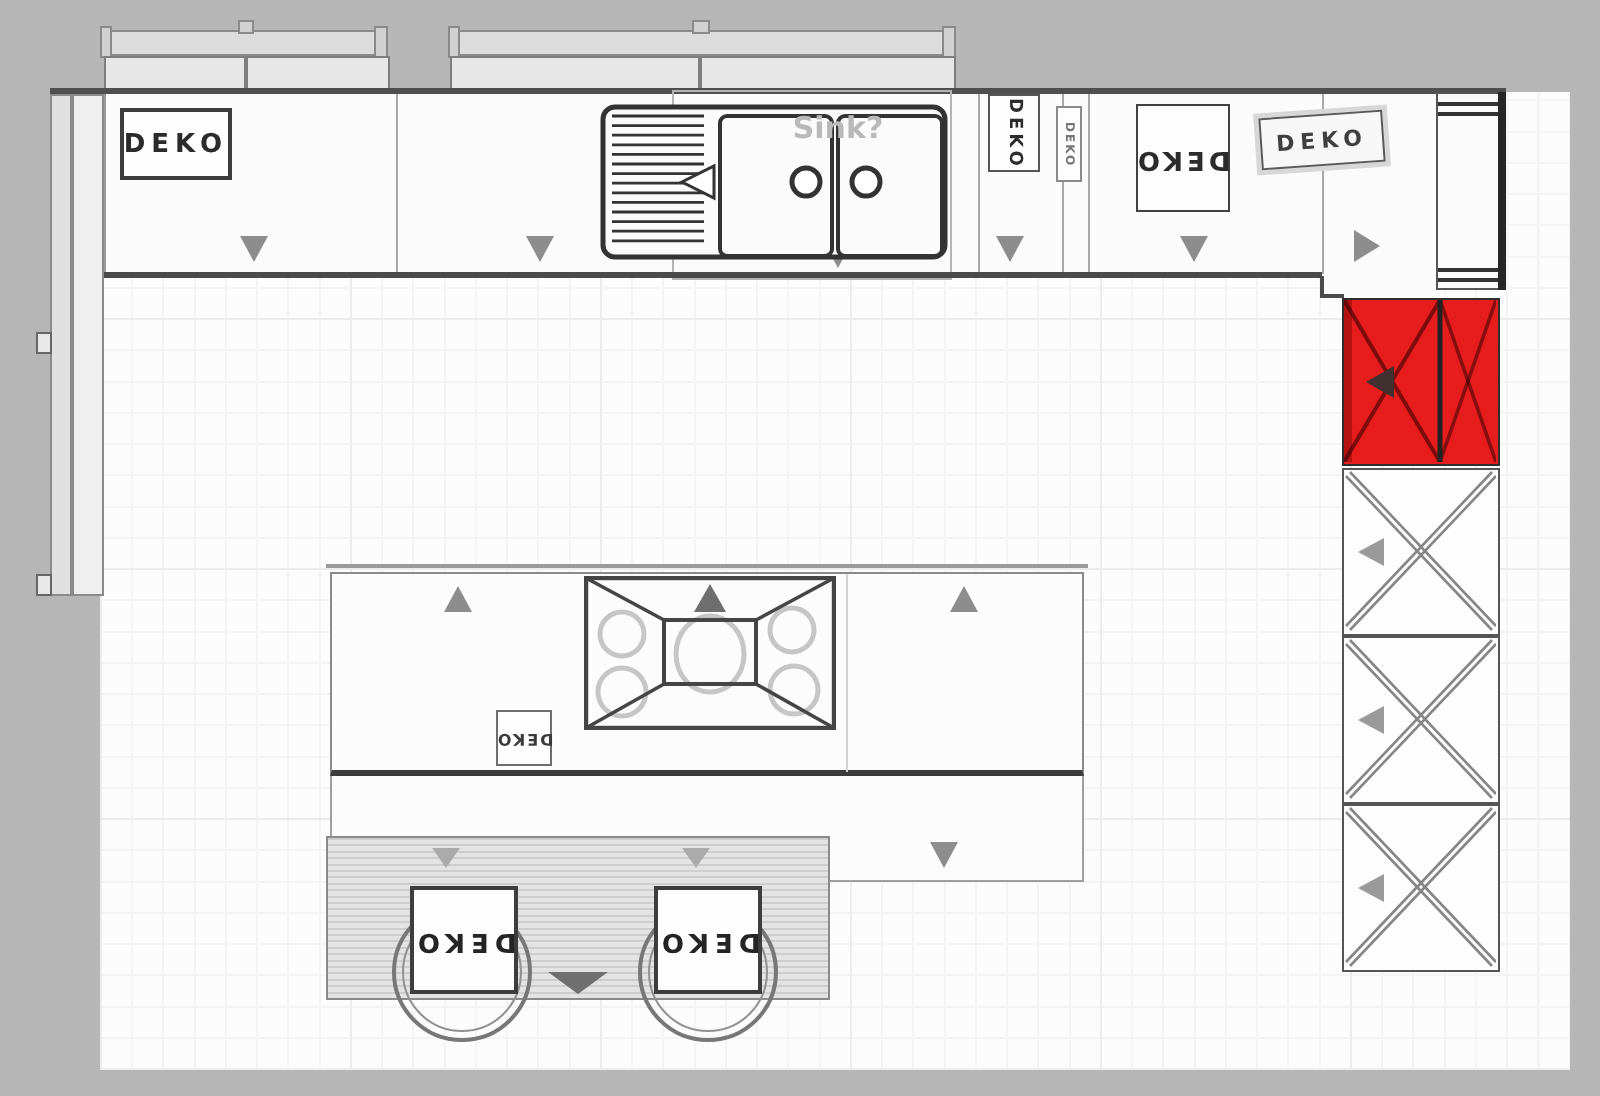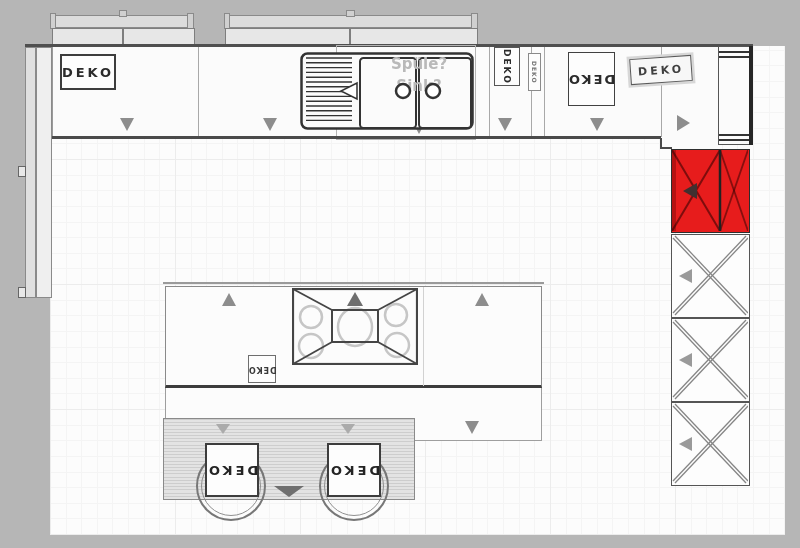--- a/index.html
+++ b/index.html
@@ -191,21 +191,20 @@
         <line x1="6" y1="58.8" x2="52" y2="58.8"></line>
       <line x1="6" y1="63.6" x2="52" y2="63.6"></line>
         <line x1="6" y1="68.4" x2="52" y2="68.4"></line>
     </g>
     <polygon points="57,31 57,47 41,39" fill="#ffffff" stroke="#333" stroke-width="1.5"></polygon>
     <rect x="60" y="6" width="56" height="70" rx="3.5" fill="#fbfbfb" stroke="#333" stroke-width="2"></rect>
     <rect x="119" y="6" width="52" height="70" rx="3.5" fill="#fbfbfb" stroke="#333" stroke-width="2"></rect>
   </svg>
 
   <div class="abs sink-note">
-    <div>Spüle?</div>
     <div>Sink?</div>
   </div>
 
   <svg class="abs" style="left:300px; top:52px; pointer-events:none;" width="174" height="78">
     <circle cx="103" cy="39" r="7" fill="#ffffff" stroke="#333" stroke-width="2.5"></circle>
     <circle cx="133" cy="39" r="7" fill="#ffffff" stroke="#333" stroke-width="2.5"></circle>
   </svg>
 
   <div class="abs deko deko-vert">
     <span>DEKO</span>

